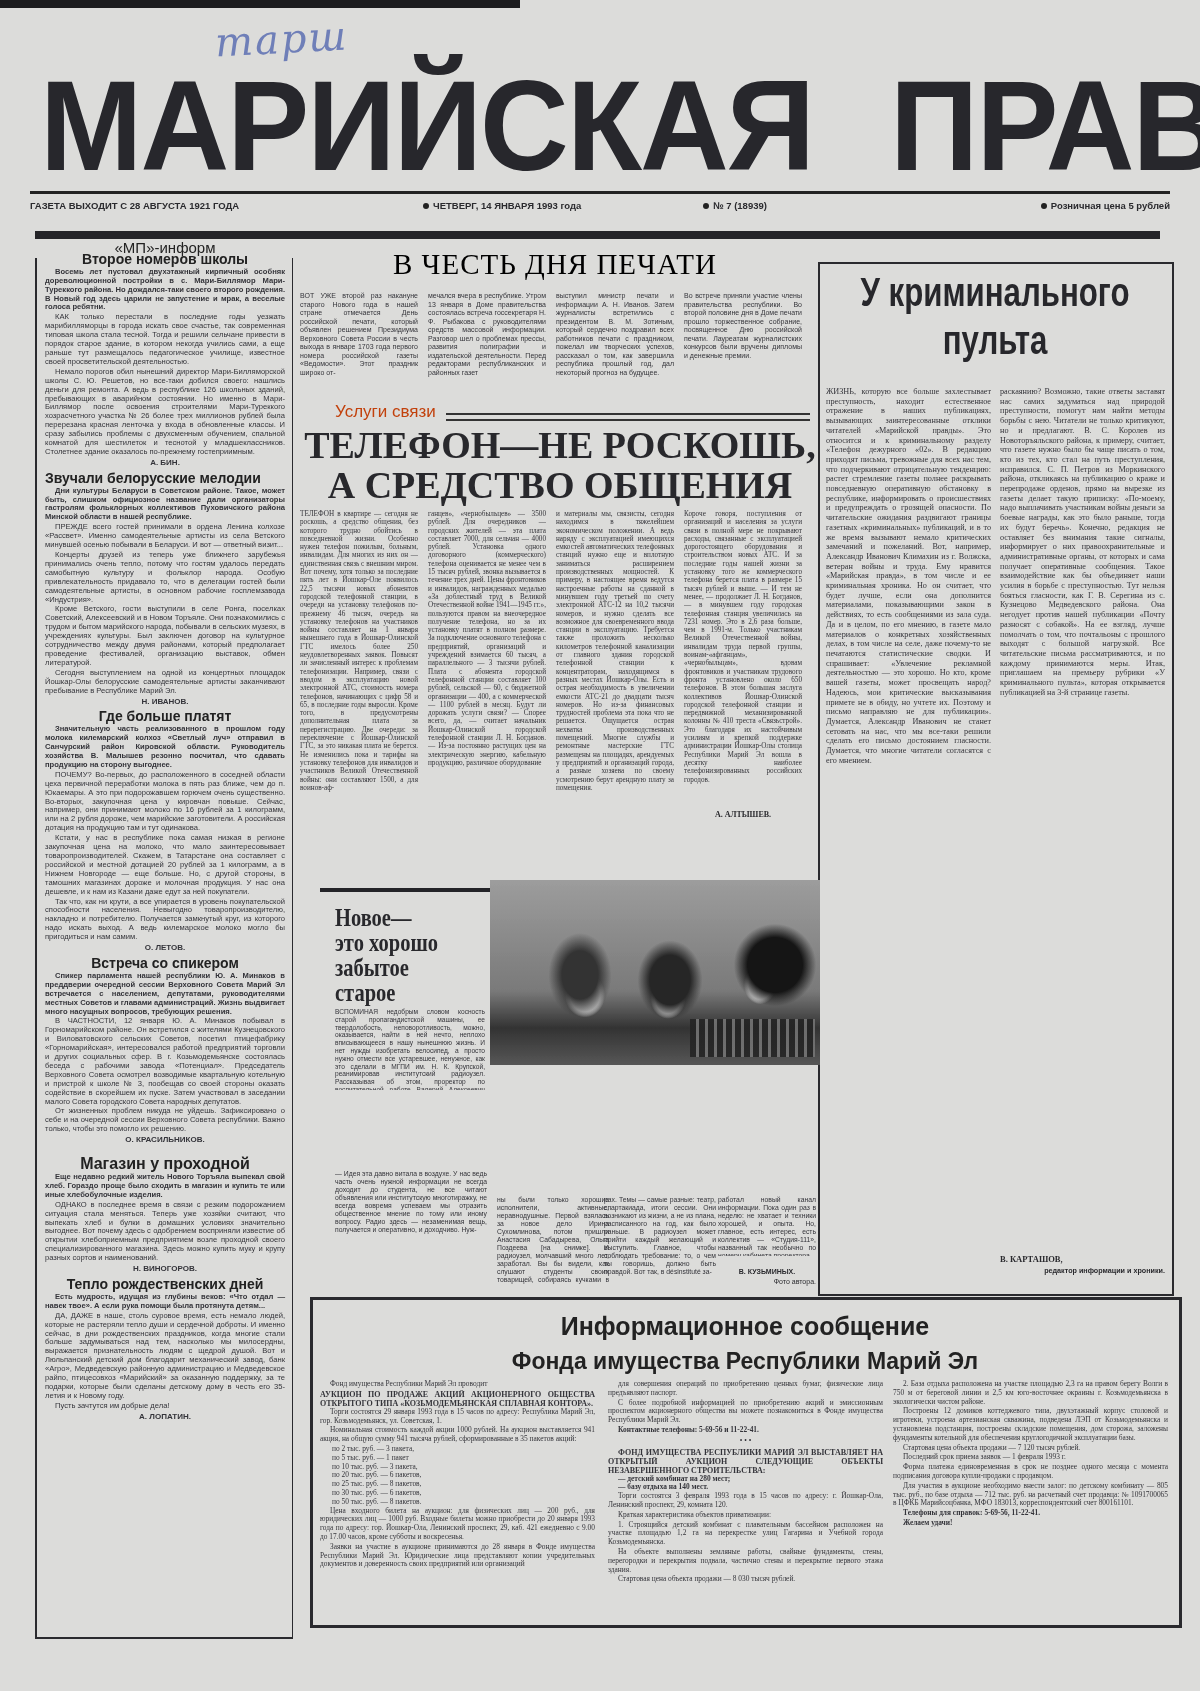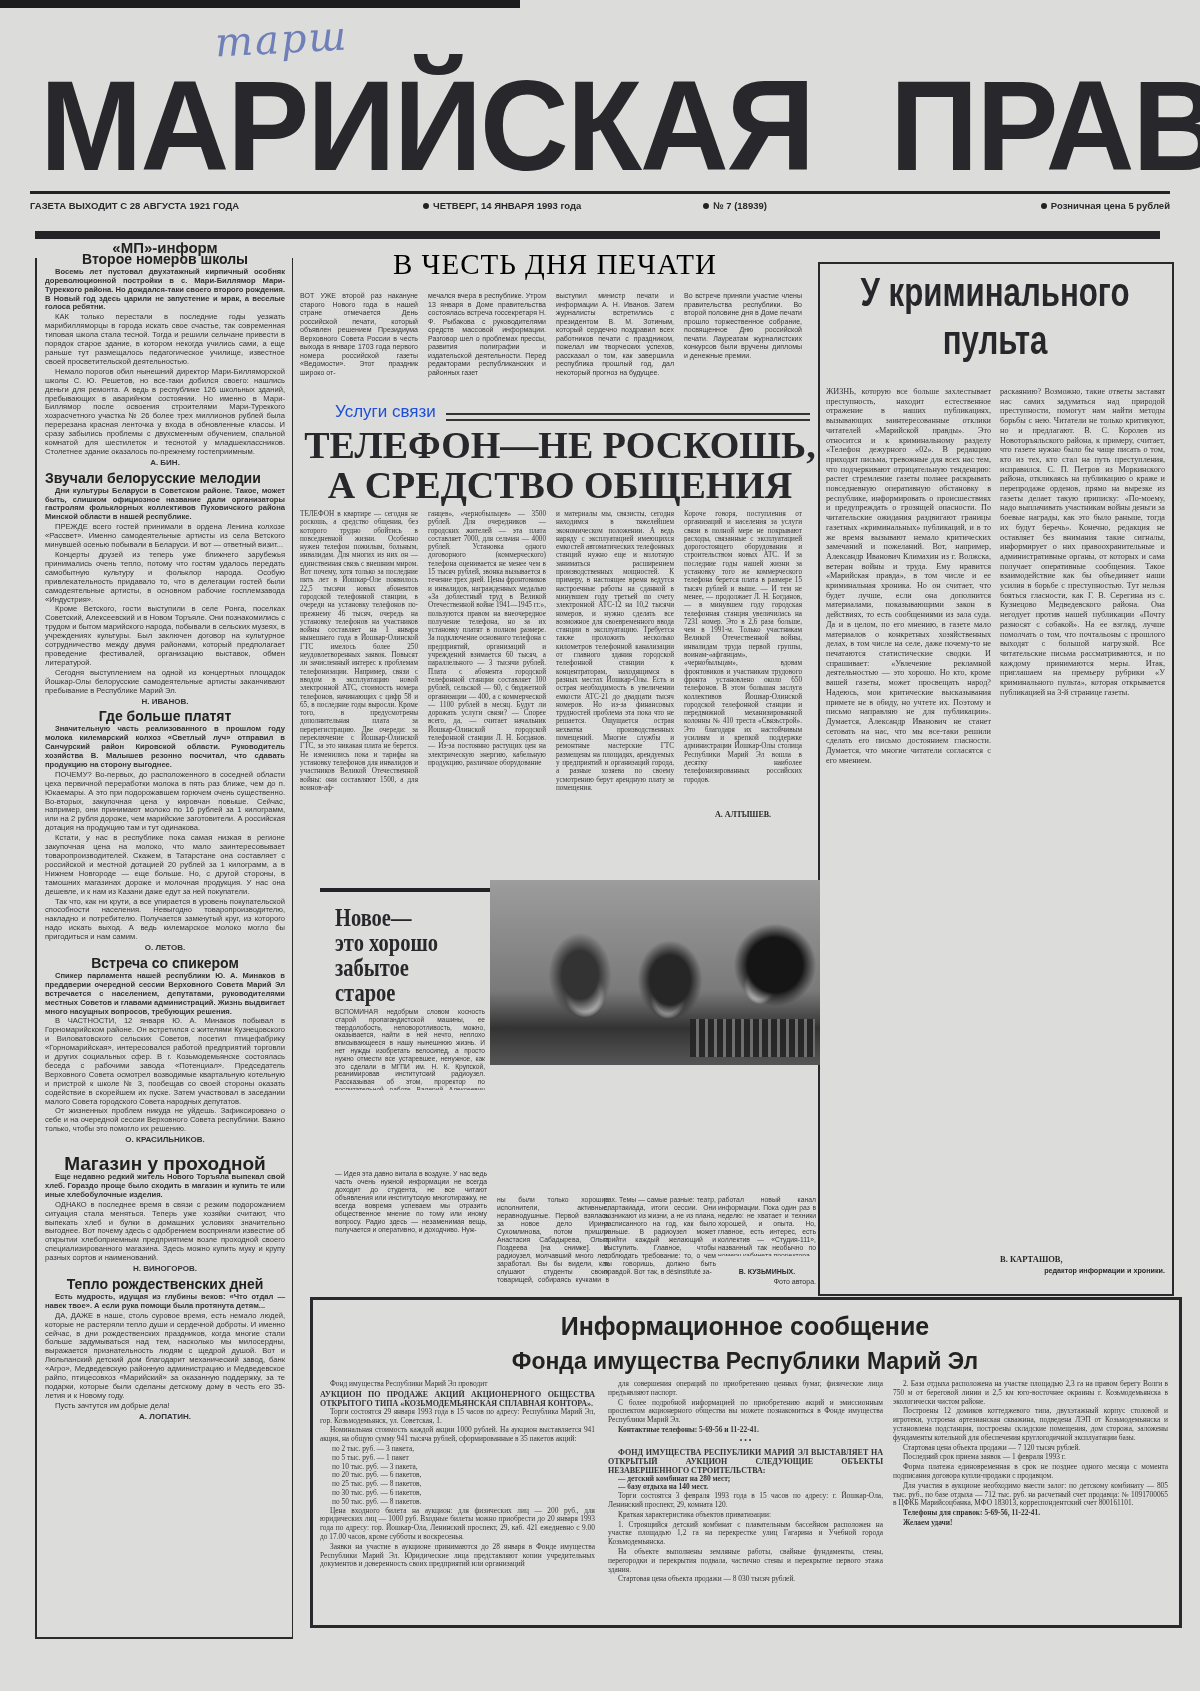--- a/index.html
+++ b/index.html
@@ -76,21 +76,21 @@
     <span class="item" style="left:0">ГАЗЕТА ВЫХОДИТ С 28 АВГУСТА 1921 ГОДА</span>
     <span class="item" style="left:393px"><span class="dot"></span><span>ЧЕТВЕРГ, 14 ЯНВАРЯ 1993 года</span></span>
     <span class="item" style="left:673px"><span class="dot"></span><span>№ 7 (18939)</span></span>
     <span class="item" style="right:0"><span class="dot"></span><span>Розничная цена 5 рублей</span></span>
   </div>
 
   <div class="thick-rule" style="left:35px;top:231px;width:1125px"></div>
 
   <div class="vline" style="left:35px;top:258px;height:1380px"></div>
   <div class="col sans" style="left:45px;top:244px;width:240px;font-size:7.6px;line-height:8.9px">
-    <div class="h-sans" style="font-size:15px;font-weight:bold;margin-bottom:1px">«МП»-информ</div>
+    <div class="h-sans" style="font-size:15px;font-weight:normal;margin-bottom:1px">«МП»-информ</div>
 
     <div class="h-sans" style="font-size:14px;margin:2px 0 4px">Второе номеров школы</div>
     <p class="lead">Восемь лет пустовал двухэтажный кирпичный особняк дореволюционной постройки в с. Мари-Биллямор Мари-Туреккого района. Но дождался-таки своего второго рождения. В Новый год здесь царили не запустение и мрак, а веселые голоса ребятни.</p>
     <p>КАК только перестали в последние годы уезжать марибилляморцы в города искать свое счастье, так современная типовая школа стала тесной. Тогда и решили сельчане привести в порядок старое здание, в котором некогда учились сами, а еще раньше тут размещалось педагогическое училище, известное своей просветительской деятельностью.</p>
     <p>Немало порогов обил нынешний директор Мари-Биллям­орской школы С. Ю. Решетов, но все-таки добился своего: нашлись деньги для ремонта. А ведь в республике 126 школьных зданий, пребывающих в аварийном состоянии. Но именно в Мари-Биллямор после освоения строителями Мари-Туреккого хозрасчетного участка № 26 более трех миллионов рублей была перерезана красная ленточка у входа в обновленные классы. И сразу забылись проблемы с двухсменным обучением, спальной комнатой для шестилеток и теснотой у младшеклассников. Столетнее здание оказалось по-прежнему гостеприимным.</p>
     <div class="sign">А. БИН.</div>
 
     <div class="h-sans" style="font-size:14px;margin:2px 0 4px;text-align:left">Звучали белорусские мелодии</div>
     <p class="lead">Дни культуры Беларуси в Советском районе. Такое, может быть, слишком официозное название дали организаторы гастролям фольклорных коллективов Пуховичского района Минской области в нашей республике.</p>
     <p>ПРЕЖДЕ всего гостей принимали в ордена Ленина колхозе «Рассвет». Именно самодеятельные артисты из села Ветского минувшей осенью побывали в Беларуси. И вот — ответный визит...</p>
@@ -105,41 +105,41 @@
     <p>Кстати, у нас в республике пока самая низкая в регионе закупочная цена на молоко, что мало заинтересовывает товаропроизводителей. Скажем, в Татарстане она составляет с российской и местной дотацией 20 рублей за 1 килограмм, а в Нижнем Новгороде — еще больше. Но, с другой стороны, в тамошних магазинах дороже и молочная продукция. У нас она дешевле, и к нам из Казани даже едут за ней покупатели.</p>
     <p>Так что, как ни крути, а все упирается в уровень покупательской способности населения. Невыгодно товаропроизводителю, накладно и потребителю. Получается замкнутый круг, из которого надо искать выход. А ведь килемарское молоко могло бы пригодиться и нам самим.</p>
     <div class="sign">О. ЛЕТОВ.</div>
 
     <div class="h-sans" style="font-size:14px;margin:2px 0 4px">Встреча со спикером</div>
     <p class="lead">Спикер парламента нашей республики Ю. А. Минаков в преддверии очередной сессии Верховного Совета Марий Эл встречается с населением, депутатами, руководителями местных Советов и главами администраций. Жизнь выдвигает много насущных вопросов, требующих решения.</p>
     <p>В ЧАСТНОСТИ, 12 января Ю. А. Минаков побывал в Горномарийском районе. Он встретился с жителями Кузнецовского и Виловатовского сельских Советов, посетил птицефабрику «Горномарийская», интересовался работой предприятий торговли и других социальных сфер. В г. Козьмодемьянске состоялась беседа с рабочими завода «Потенциал». Председатель Верховного Совета осмотрел возводимые квартальную котельную и пристрой к школе № 3, пообещав со своей стороны оказать содействие в скорейшем их пуске. Затем участвовал в заседании малого Совета городского Совета народных депутатов.</p>
     <p>От жизненных проблем никуда не уйдешь. Зафиксировано о себе и на очередной сессии Верховного Совета республики. Важно только, чтобы это помогло их решению.</p>
     <div class="sign">О. КРАСИЛЬНИКОВ.</div>
 
-    <div class="h-sans" style="font-size:19px;margin:15px 0 4px">Магазин у проходной</div>
+    <div class="h-sans" style="font-size:16px;margin:15px 0 4px">Магазин у проходной</div>
     <p class="lead">Еще недавно редкий житель Нового Торъяла выпекал свой хлеб. Гораздо проще было сходить в магазин и купить те или иные хлебобулочные изделия.</p>
     <p>ОДНАКО в последнее время в связи с резким подорожанием ситуация стала меняться. Теперь уже хозяйки считают, что выпекать хлеб и булки в домашних условиях значительно выгоднее. Вот почему здесь с одобрением восприняли известие об открытии хлебоприемным предприятием возле проходной своего специализированного магазина. Здесь можно купить муку и крупу разных сортов и наименований.</p>
     <div class="sign">Н. ВИНОГОРОВ.</div>
 
     <div class="h-sans" style="font-size:14px;margin:2px 0 4px">Тепло рождественских дней</div>
     <p class="lead">Есть мудрость, идущая из глубины веков: «Что отдал — навек твое». А если рука помощи была протянута детям...</p>
     <p>ДА, ДАЖЕ в наше, столь суровое время, есть немало людей, которые не растеряли тепло души и сердечной доброты. И именно сейчас, в дни рождественских праздников, когда многие стали больше задумываться над тем, насколько мы милосердны, выражается признательность людям с щедрой душой. Вот и Люльпанский детский дом благодарит механический завод, банк «Агро», Медведевскую районную администрацию и Медведевское райпо, птицесовхоз «Марийский» за оказанную поддержку, за те подарки, которые были сделаны детскому дому в честь его 35-летия и к Новому году.</p>
     <p>Пусть зачтутся им добрые дела!</p>
     <div class="sign">А. ЛОПАТИН.</div>
   </div>
   <div style="position:absolute;left:35px;top:1637px;width:258px;height:2px;background:#2a2a2e"></div>
 
   <div class="vline" style="left:292px;top:258px;height:1380px;width:1px"></div>
   <div style="position:absolute;left:300px;top:248px;width:510px;text-align:center;font-family:'Liberation Serif',serif;font-size:29px;letter-spacing:1px;color:#000000">В ЧЕСТЬ ДНЯ ПЕЧАТИ</div>
   <div class="col sans" style="left:300px;top:292px;width:118px;font-size:7px;line-height:8.5px">ВОТ УЖЕ второй раз накануне старого Нового года в нашей стране отмечается День российской печати, который объявлен решением Президиума Верховного Совета России в честь выхода в январе 1703 года первого номера российской газеты «Ведомости». Этот праздник широко от-</div>
   <div class="col sans" style="left:428px;top:292px;width:118px;font-size:7px;line-height:8.5px">мечался вчера в республике. Утром 13 января в Доме правительства состоялась встреча госсекретаря Н. Ф. Рыбакова с руководителями средств массовой информации. Разговор шел о проблемах прессы, развития полиграфии и издательской деятельности. Перед редакторами республиканских и районных газет</div>
   <div class="col sans" style="left:556px;top:292px;width:118px;font-size:7px;line-height:8.5px">выступил министр печати и информации А. Н. Иванов. Затем журналисты встретились с президентом В. М. Зотиным, который сердечно поздравил всех работников печати с праздником, пожелал им творческих успехов, рассказал о том, как завершила республика прошлый год, дал некоторый прогноз на будущее.</div>
   <div class="col sans" style="left:684px;top:292px;width:118px;font-size:7px;line-height:8.5px">Во встрече приняли участие члены правительства республики. Во второй половине дня в Доме печати прошло торжественное собрание, посвященное Дню российской печати. Лауреатам журналистских конкурсов были вручены дипломы и денежные премии.</div>
 
-  <div style="position:absolute;left:335px;top:402px;font-family:'Liberation Sans',sans-serif;font-size:17px;color:#1d4ed8">Услуги связи</div>
+  <div style="position:absolute;left:335px;top:402px;font-family:'Liberation Sans',sans-serif;font-size:17px;color:#c2410c">Услуги связи</div>
   <div style="position:absolute;left:446px;top:413px;width:364px;height:4px;border-top:2px solid #333;border-bottom:2px solid #333"></div>
   <div style="position:absolute;left:300px;top:425px;width:520px;text-align:center;font-family:'Liberation Serif',serif;font-weight:bold;font-size:38px;line-height:40px;color:#28282c">
     <div>ТЕЛЕФОН—НЕ РОСКОШЬ,</div>
     <div>А СРЕДСТВО ОБЩЕНИЯ</div>
   </div>
   <div class="col serif" style="left:300px;top:510px;width:118px;height:300px;overflow:hidden;font-size:7.2px;line-height:8.3px">ТЕЛЕФОН в квартире — сегодня не роскошь, а средство общения, без которого трудно обойтись в повседневной жизни. Особенно нужен телефон пожилым, больным, инвалидам. Для многих из них он — единственная связь с внешним миром. Вот почему, хотя только за последние пять лет в Йошкар-Оле появилось 22,5 тысячи новых абонентов городской телефонной станции, в очереди на установку телефонов по-прежнему 46 тысяч, очередь на установку телефонов на участников войны составляет на 1 января нынешнего года в Йошкар-Олинской ГТС имелось более 250 неудовлетворенных заявок. Повысят ли зачисленный интерес к проблемам телефонизации. Например, связи с вводом в эксплуатацию новой электронной АТС, стоимость номера телефонов, начинающих с цифр 58 и 65, в последние годы выросли. Кроме того, в предусмотрены дополнительная плата за перерегистрацию. Две очереди: за переключение с Йошкар-Олинской ГТС, за это никакая плата не берется. Не изменились пока и тарифы на установку телефонов для инвалидов и участников Великой Отечественной войны: они составляют 1500, а для воинов-аф-</div>
   <div class="col serif" style="left:428px;top:510px;width:118px;height:300px;overflow:hidden;font-size:7.2px;line-height:8.3px">ганцев», «чернобыльцев» — 3500 рублей. Для очередников — городских жителей — эта плата составляет 7000, для сельчан — 4000 рублей. Установка одного договорного (коммерческого) телефона оценивается не менее чем в 15 тысяч рублей, звонка вызывается в течение трех дней. Цены фронтовиков и инвалидов, награжденных медалью «За доблестный труд в Великой Отечественной войне 1941—1945 гг.», пользуются правом на внеочередное получение телефона, но за их установку платят в полном размере. За подключение основного телефона с предприятий, организаций и учреждений взимается 60 тысяч, а параллельного — 3 тысячи рублей. Плата с абонента городской телефонной станции составляет 100 рублей, сельской — 60, с бюджетной организации — 400, а с коммерческой — 1100 рублей в месяц. Будут ли дорожать услуги связи? — Спорее всего, да, — считает начальник Йошкар-Олинской городской телефонной станции Л. Н. Богданов. — Из-за постоянно растущих цен на электрическую энергию, кабельную продукцию, различное оборудование</div>
   <div class="col serif" style="left:556px;top:510px;width:118px;height:300px;overflow:hidden;font-size:7.2px;line-height:8.3px">и материалы мы, связисты, сегодня находимся в тяжелейшем экономическом положении. А ведь наряду с эксплуатацией имеющихся емкостей автоматических телефонных станций нужно еще и вплотную заниматься расширением производственных мощностей. К примеру, в настоящее время ведутся настроечные работы на сданной в минувшем году третьей по счету электронной АТС-12 на 10,2 тысячи номеров, и нужно сделать все возможное для своевременного ввода станции в эксплуатацию. Требуется также проложить несколько километров телефонной канализации от главного здания городской телефонной станции к концентраторам, находящимся в разных местах Йошкар-Олы. Есть и острая необходимость в увеличении емкости АТС-21 до двадцати тысяч номеров. Но из-за финансовых трудностей проблема эта пока что не решается. Ощущается острая нехватка производственных помещений. Многие службы и ремонтные мастерские ГТС размещены на площадях, арендуемых у предприятий и организаций города, а разные хозяева по своему усмотрению берут арендную плату за помещения.</div>
   <div class="col serif" style="left:684px;top:510px;width:118px;height:290px;overflow:hidden;font-size:7.2px;line-height:8.3px">Короче говоря, поступления от организаций и населения за услуги связи в полной мере не покрывают расходы, связанные с эксплуатацией дорогостоящего оборудования и строительством новых АТС. И за последние годы нашей жизни за установку того же коммерческого телефона берется плата в размере 15 тысяч рублей и выше. — И тем не менее, — продолжает Л. Н. Богданов, — в минувшем году городская телефонная станция увеличилась на 7231 номер. Это в 2,6 раза больше, чем в 1991-м. Только участникам Великой Отечественной войны, инвалидам труда первой группы, воинам-«афганцам», «чернобыльцам», вдовам фронтовиков и участникам трудового фронта установлено около 650 телефонов. В этом большая заслуга коллективов Йошкар-Олинской городской телефонной станции и передвижной механизированной колонны № 410 треста «Связьстрой». Это благодаря их настойчивым усилиям и крепкой поддержке администрации Йошкар-Олы столица Республики Марий Эл вошла в десятку наиболее телефонизированных российских городов.</div>
   <div class="sign" style="position:absolute;left:684px;top:808px;width:118px;font-family:'Liberation Serif',serif">А. АЛТЫШЕВ.</div>

